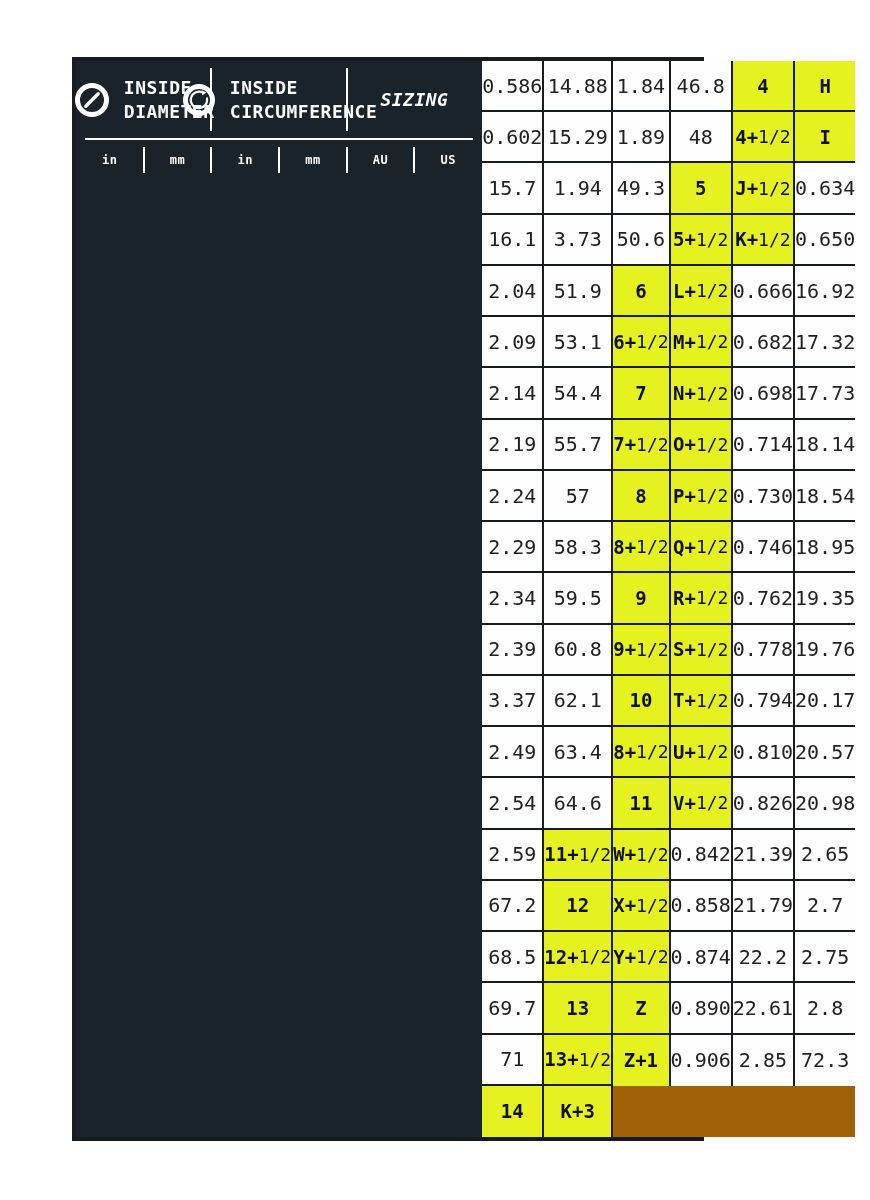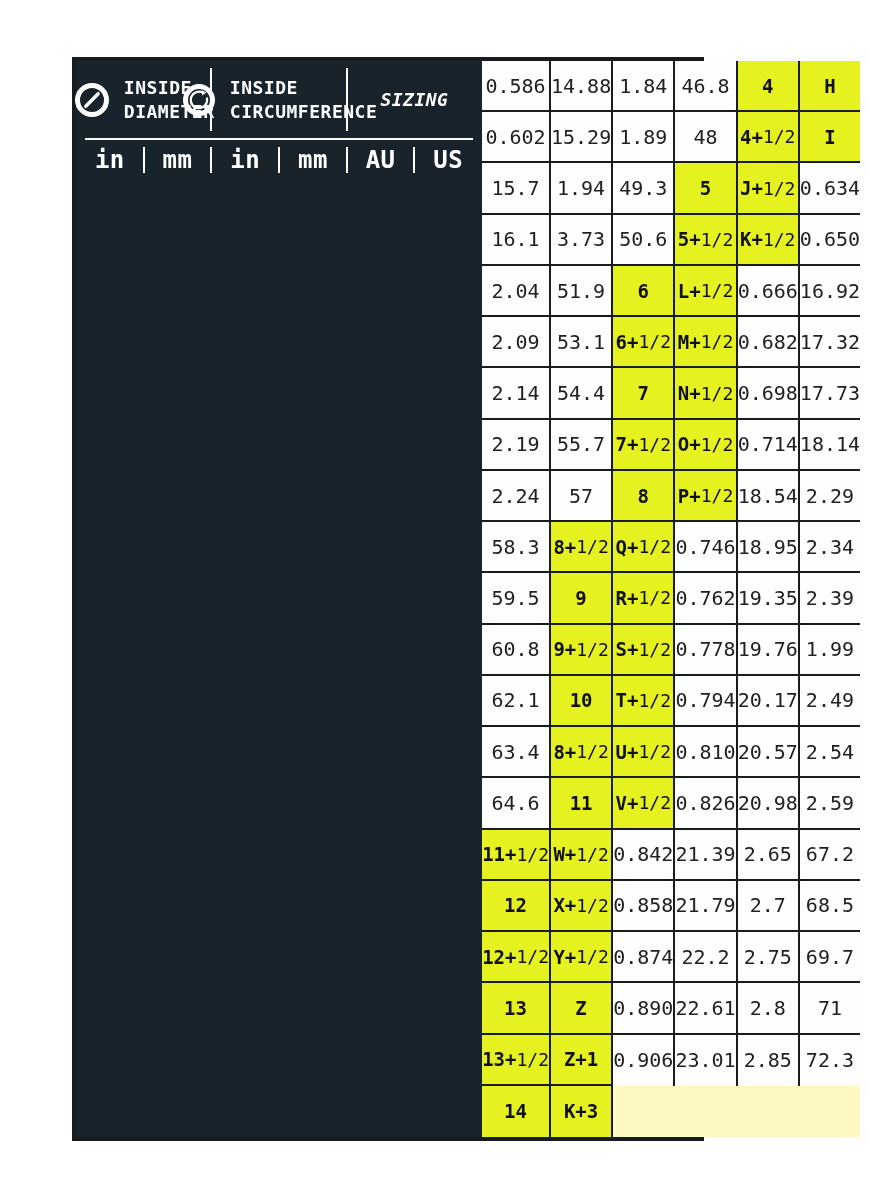--- a/index.html
+++ b/index.html
@@ -58,36 +58,36 @@
   .hrule{
     height:2px; background:#fff; margin:0 9px; flex:none;
   }
   .subheader{
     height:39px;
     display:flex; align-items:stretch;
   }
   .subcell{
     width:16.6667%;
     display:flex; align-items:center; justify-content:center;
-    font-weight:bold; font-size:24px; letter-spacing:.5px;
+    font-weight:bold; font-size:12px; letter-spacing:.5px;
     position:relative;
     text-align:right;
   }
   .subcell + .subcell::before{
     content:""; position:absolute; left:-1px; top:50%;
     transform:translateY(-50%);
     height:26px; width:2px; background:#fff;
   }
   
   .table-body{
     flex:1;
     display:grid;
     grid-template-columns:repeat(6,1fr);
     grid-auto-rows:1fr;
-    background:#fef9c3;
+    background:#a16207;
   }
   .cell{
     border-right:2px solid var(--grid-border);
     border-bottom:2px solid var(--grid-border);
     display:flex; align-items:baseline; justify-content:center;
     align-items:center;
     font-size:20px;
     color:var(--cell-text);
     background:#fefefe;
   }
@@ -237,20 +237,21 @@
       </div>
       <div class="cell">0.714</div>
       <div class="cell">18.14</div>
       <div class="cell">2.24</div>
       <div class="cell">57</div>
       <div class="cell sizing">8</div>
       <div class="cell sizing">
         <span>P+</span>
         <span class="frac">1/2</span>
       </div>
+      <div class="cell">0.730</div>
       <div class="cell">18.54</div>
       <div class="cell">2.29</div>
       <div class="cell">58.3</div>
       <div class="cell sizing">
         <span>8+</span>
         <span class="frac">1/2</span>
       </div>
       <div class="cell sizing">
         <span>Q+</span>
         <span class="frac">1/2</span>
@@ -271,21 +272,21 @@
       <div class="cell sizing">
         <span>9+</span>
         <span class="frac">1/2</span>
       </div>
       <div class="cell sizing">
         <span>S+</span>
         <span class="frac">1/2</span>
       </div>
       <div class="cell">0.778</div>
       <div class="cell">19.76</div>
-      <div class="cell">1.99</div>
+      <div class="cell">3.37</div>
       <div class="cell">62.1</div>
       <div class="cell sizing">10</div>
       <div class="cell sizing">
         <span>T+</span>
         <span class="frac">1/2</span>
       </div>
       <div class="cell">0.794</div>
       <div class="cell">20.17</div>
       <div class="cell">2.49</div>
       <div class="cell">63.4</div>
@@ -347,20 +348,19 @@
       <div class="cell">0.890</div>
       <div class="cell">22.61</div>
       <div class="cell">2.8</div>
       <div class="cell">71</div>
       <div class="cell sizing">
         <span>13+</span>
         <span class="frac">1/2</span>
       </div>
       <div class="cell sizing">Z+1</div>
       <div class="cell">0.906</div>
-      <div class="cell">23.01</div>
       <div class="cell">2.85</div>
       <div class="cell">72.3</div>
       <div class="cell sizing">14</div>
       <div class="cell sizing">K+3</div>
     </div>
 
 </div>
 
 </body></html>

